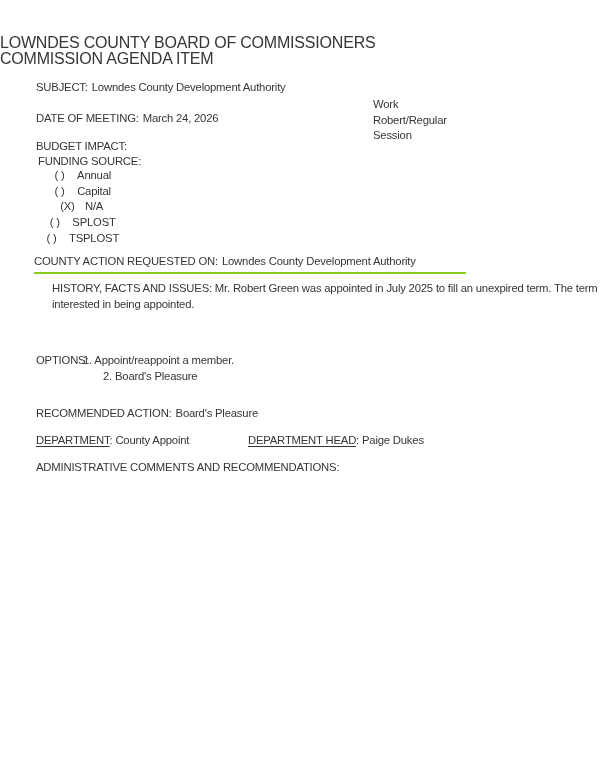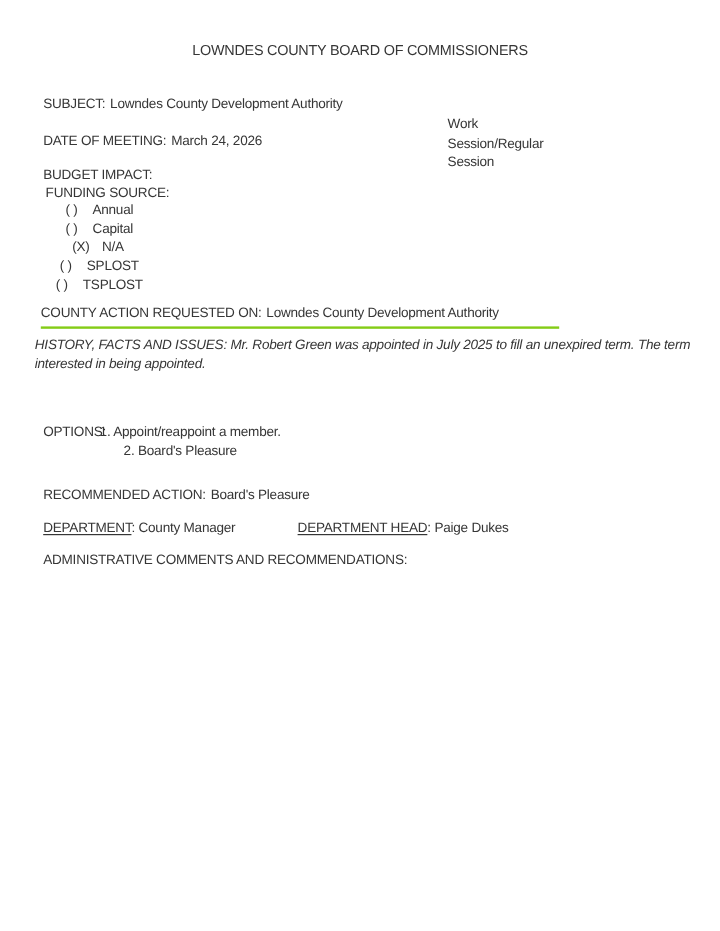--- a/index.html
+++ b/index.html
@@ -18,22 +18,22 @@
     line-height: 15.5px;
     color: #363636;
     overflow: hidden;
   }
   .abs { position: absolute; }
 
   .doc-title {
     top: 35px;
     left: 0;
     width: 100%;
-    text-align: center;
-    font-size: 12px;
+    text-align: left;
+    font-size: 16px;
     line-height: 15.5px;
   }
 
   .subject-line { top: 80px; left: 36px; }
 
   .session-type { top: 97px; left: 373px; width: 112px; line-height: 15.6px; }
 
   .date-line { top: 111px; left: 36px; }
 
   .budget-line { top: 139px; left: 36px; }
@@ -47,21 +47,21 @@
 
   .county-action {
     top: 254px;
     left: 34px;
     width: 432px;
     padding-bottom: 2px;
     border-bottom: 2px solid #84cc16;
     white-space: nowrap;
   }
 
-  .history { top: 281px; left: 29px; line-height: 15.6px; font-style: italic; }
+  .history { top: 281px; left: 52px; line-height: 15.6px; }
   .history .hline { white-space: nowrap; }
 
   .options-block { top: 353px; left: 36px; }
   .options-row { display: flex; }
   .options-label { display: inline-block; width: 47px; flex: 0 0 47px; }
   .options-item2 { margin-left: 67px; }
 
   .recommended-line { top: 406px; left: 36px; }
 
   .department-row { top: 433px; left: 36px; display: flex; }
@@ -72,29 +72,30 @@
 
   .val { margin-left: 4px; }
 </style>
 </head>
 <body>
 
 <div class="page">
 
   <div class="abs doc-title">
     <div>LOWNDES COUNTY BOARD OF COMMISSIONERS</div>
+    <div>COMMISSION AGENDA ITEM</div>
   </div>
 
   <div class="abs subject-line">
     <span>SUBJECT:</span><span class="val">Lowndes County Development Authority</span>
   </div>
 
   <div class="abs session-type">
     <div>Work</div>
-    <div>Session/Regular</div>
+    <div>Robert/Regular</div>
     <div>Session</div>
   </div>
 
   <div class="abs date-line">
     <span>DATE OF MEETING:</span><span class="val">March 24, 2026</span>
   </div>
 
   <div class="abs budget-line">
     <span>BUDGET IMPACT:</span><span class="val"></span>
   </div>
@@ -135,21 +136,21 @@
     </div>
     <div class="options-item2">2. Board's Pleasure</div>
   </div>
 
   <div class="abs recommended-line">
     <span>RECOMMENDED ACTION:</span><span class="val">Board's Pleasure</span>
   </div>
 
   <div class="abs department-row">
     <div class="dept-cell-left">
-      <span class="u">DEPARTMENT</span><span>: County Manager</span>
+      <span class="u">DEPARTMENT</span><span>: County Appoint</span>
     </div>
     <div>
       <span class="u">DEPARTMENT HEAD</span><span>: Paige Dukes</span>
     </div>
   </div>
 
   <div class="abs admin-line">ADMINISTRATIVE COMMENTS AND RECOMMENDATIONS:</div>
 
 </div>
 

